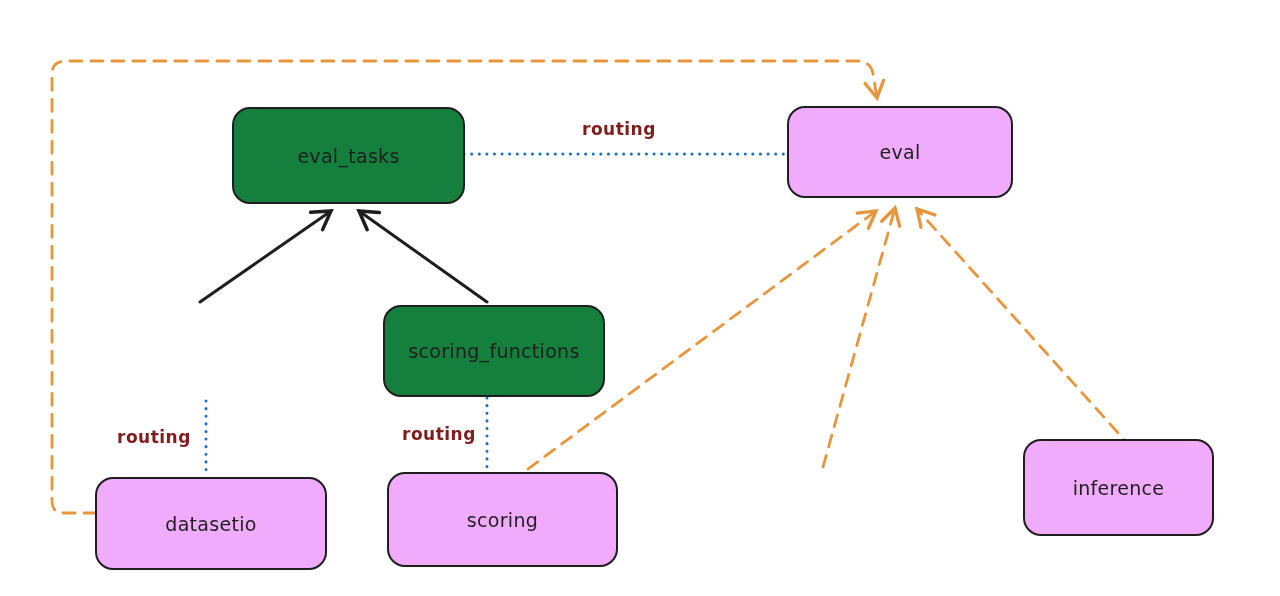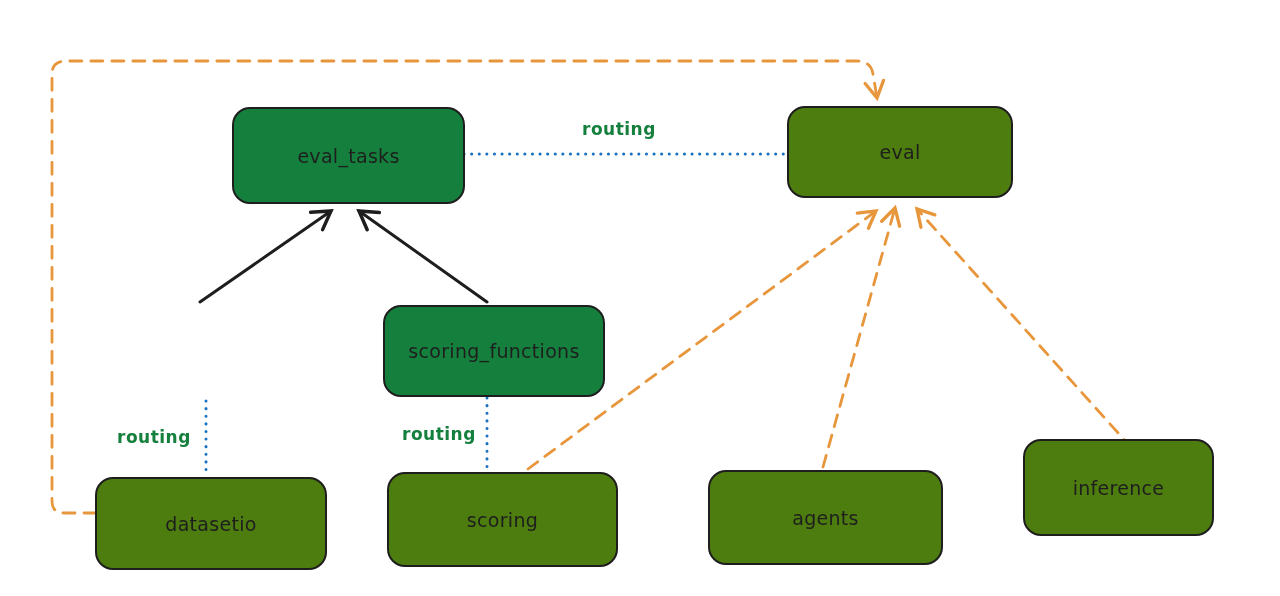--- a/index.html
+++ b/index.html
@@ -22,24 +22,24 @@
     border: 2.5px solid #1e1e1e;
     border-radius: 18px;
     display: flex;
     align-items: center;
     justify-content: center;
     color: #1e1e1e;
     font-size: 19px;
     letter-spacing: 0.3px;
   }
   .node.blue  { background: #15803d; }
-  .node.green { background: #4d7c0f; }
+  .node.green { background: #f0abfc; }
   .edge-label {
     position: absolute;
-    color: #15803d;
+    color: #7f1d1d;
     font-size: 17px;
     font-weight: 600;
     letter-spacing: 0.5px;
     white-space: nowrap;
   }
   .solid-black { stroke: #1e1e1e; stroke-width: 3; fill: none; stroke-linecap: round; }
   .dotted-blue { stroke: #1971c2; stroke-width: 3; fill: none; stroke-linecap: round; stroke-dasharray: 0.1 7.5; }
   .dashed-orange { stroke: #e8963c; stroke-width: 2.8; fill: none; stroke-linecap: round; stroke-dasharray: 12 9; }
 </style>
 </head>
@@ -84,23 +84,20 @@
   </div>
 
   <div class="node green" style="left:95px; top:477px; width:232px; height:93px;">
     <span>datasetio</span>
   </div>
 
   <div class="node green" style="left:387px; top:472px; width:231px; height:95px;">
     <span>scoring</span>
   </div>
 
-  <div class="node green" style="left:708px; top:470px; width:235px; height:95px;">
-    <span>agents</span>
-  </div>
 
   <div class="node green" style="left:1023px; top:439px; width:191px; height:97px;">
     <span>inference</span>
   </div>
 
   <div class="edge-label" style="left:582px; top:119px;">routing</div>
   <div class="edge-label" style="left:117px; top:427px;">routing</div>
   <div class="edge-label" style="left:402px; top:424px;">routing</div>
 
 </div>

